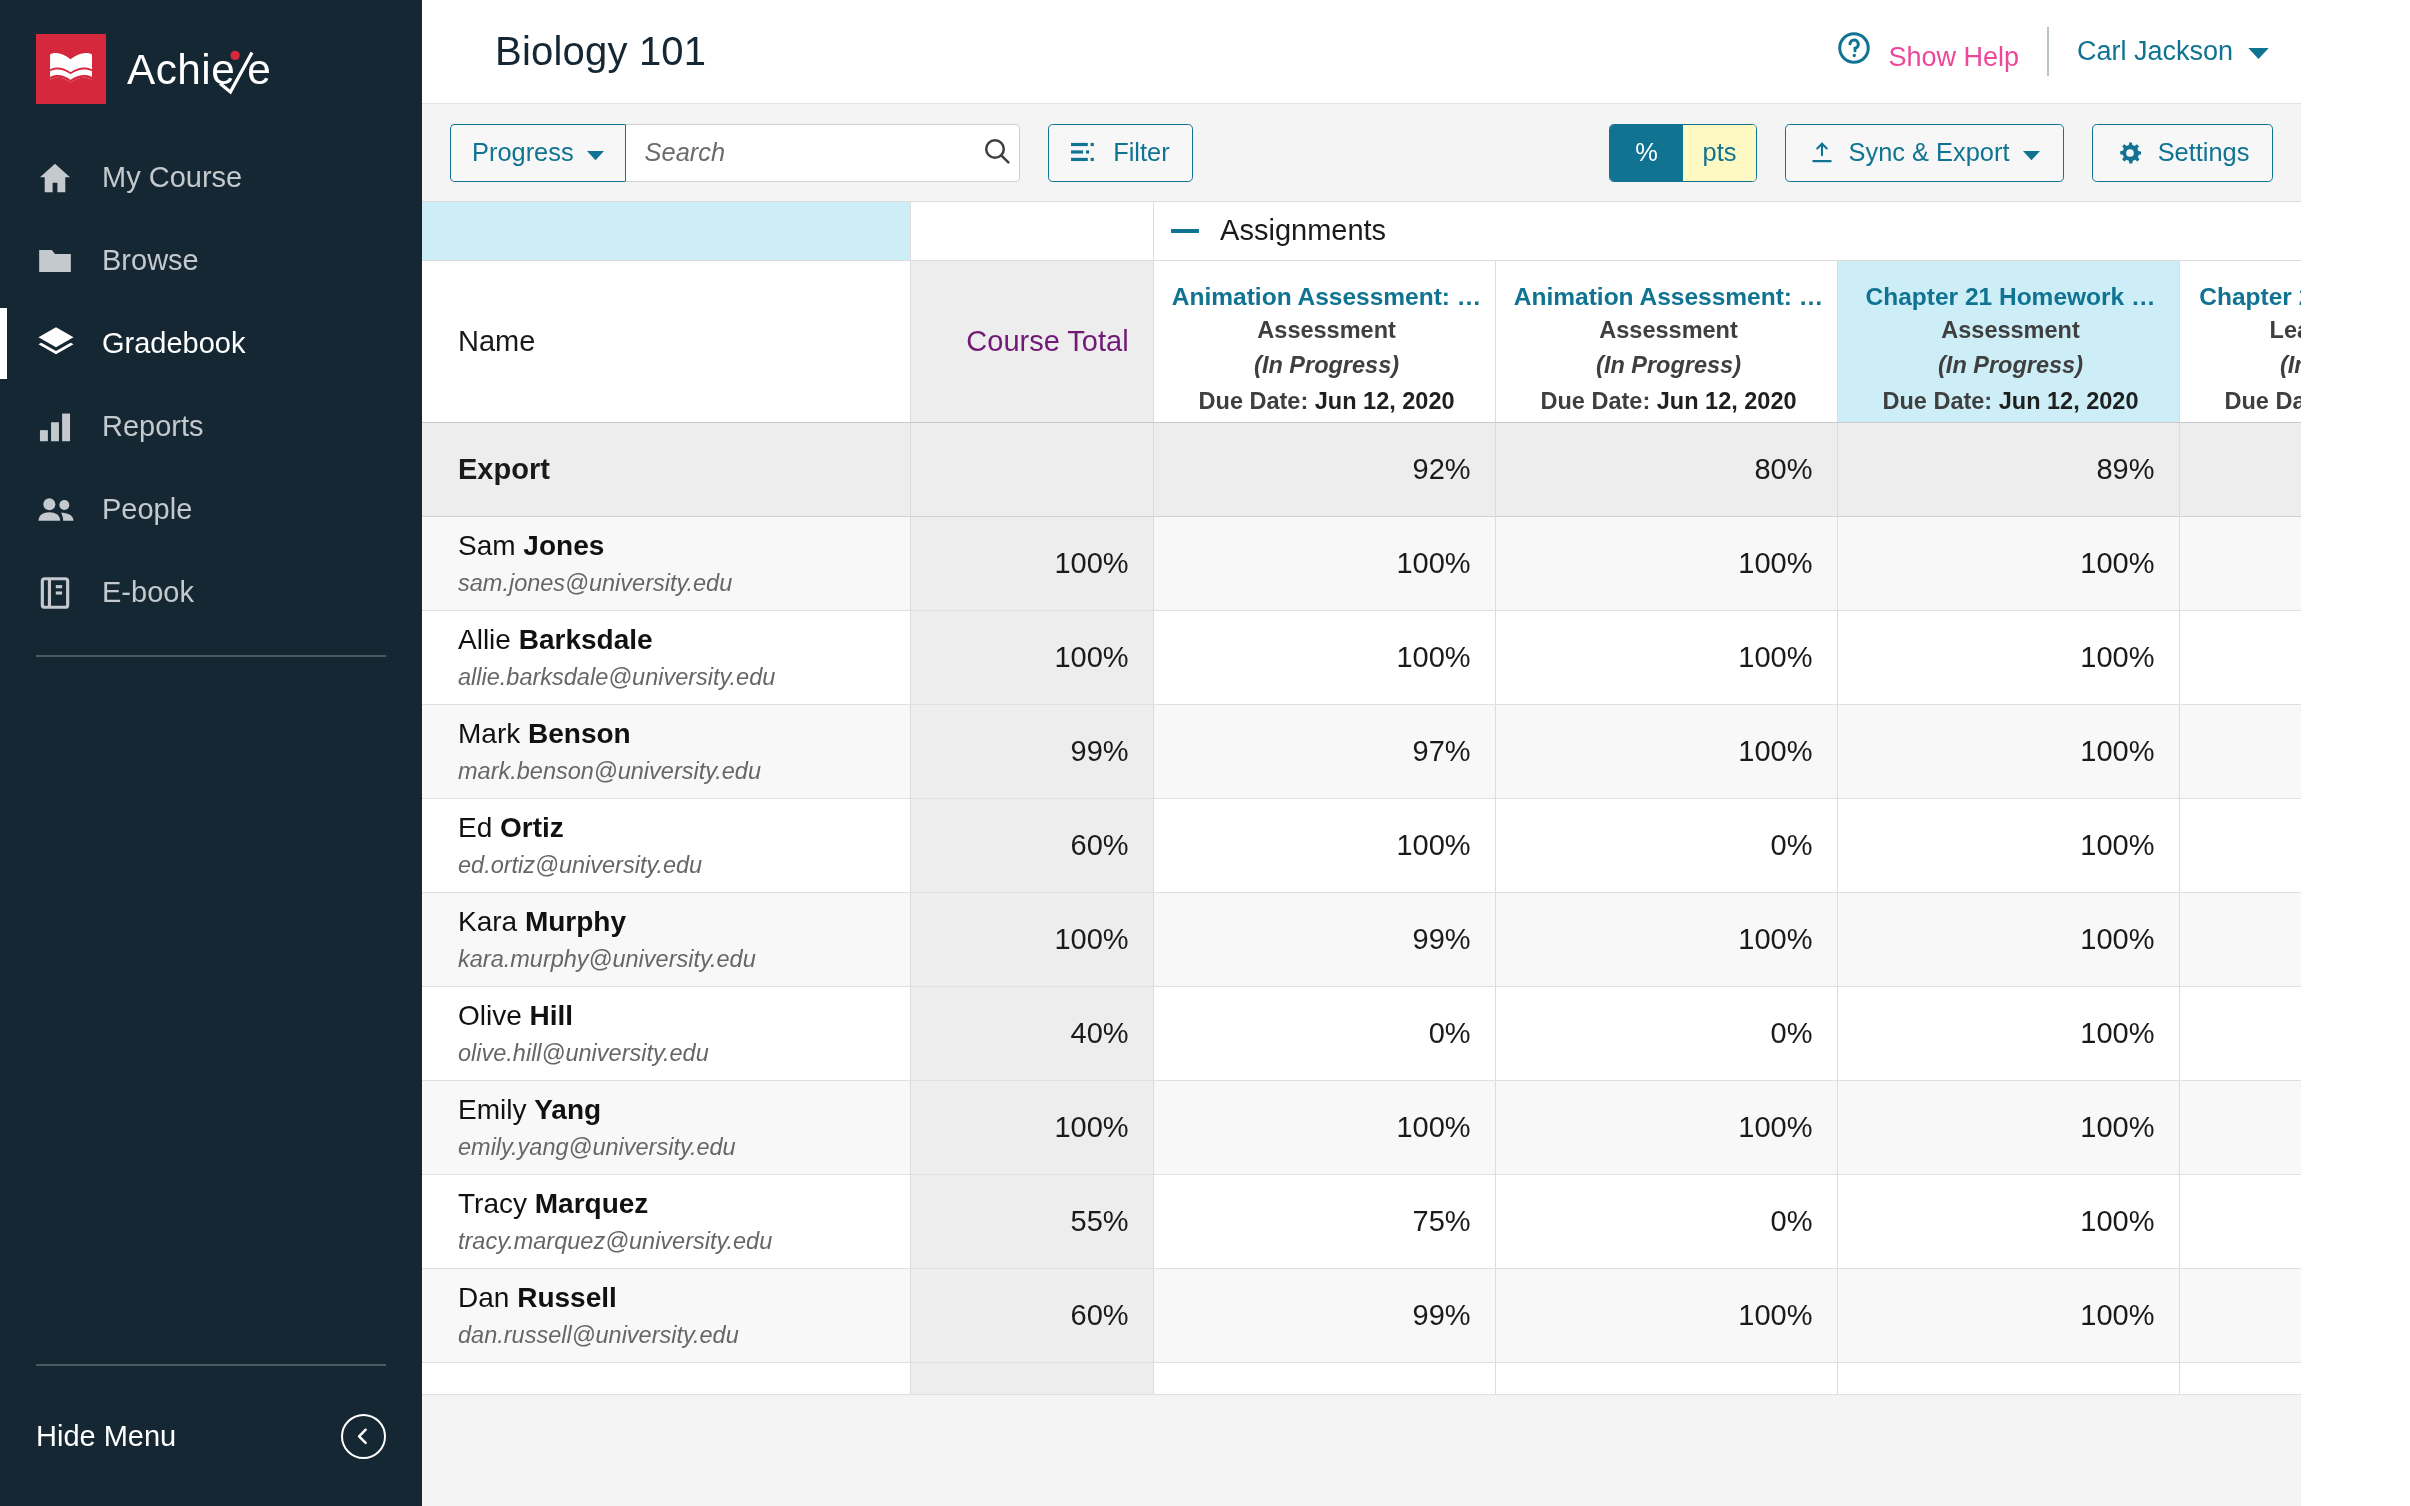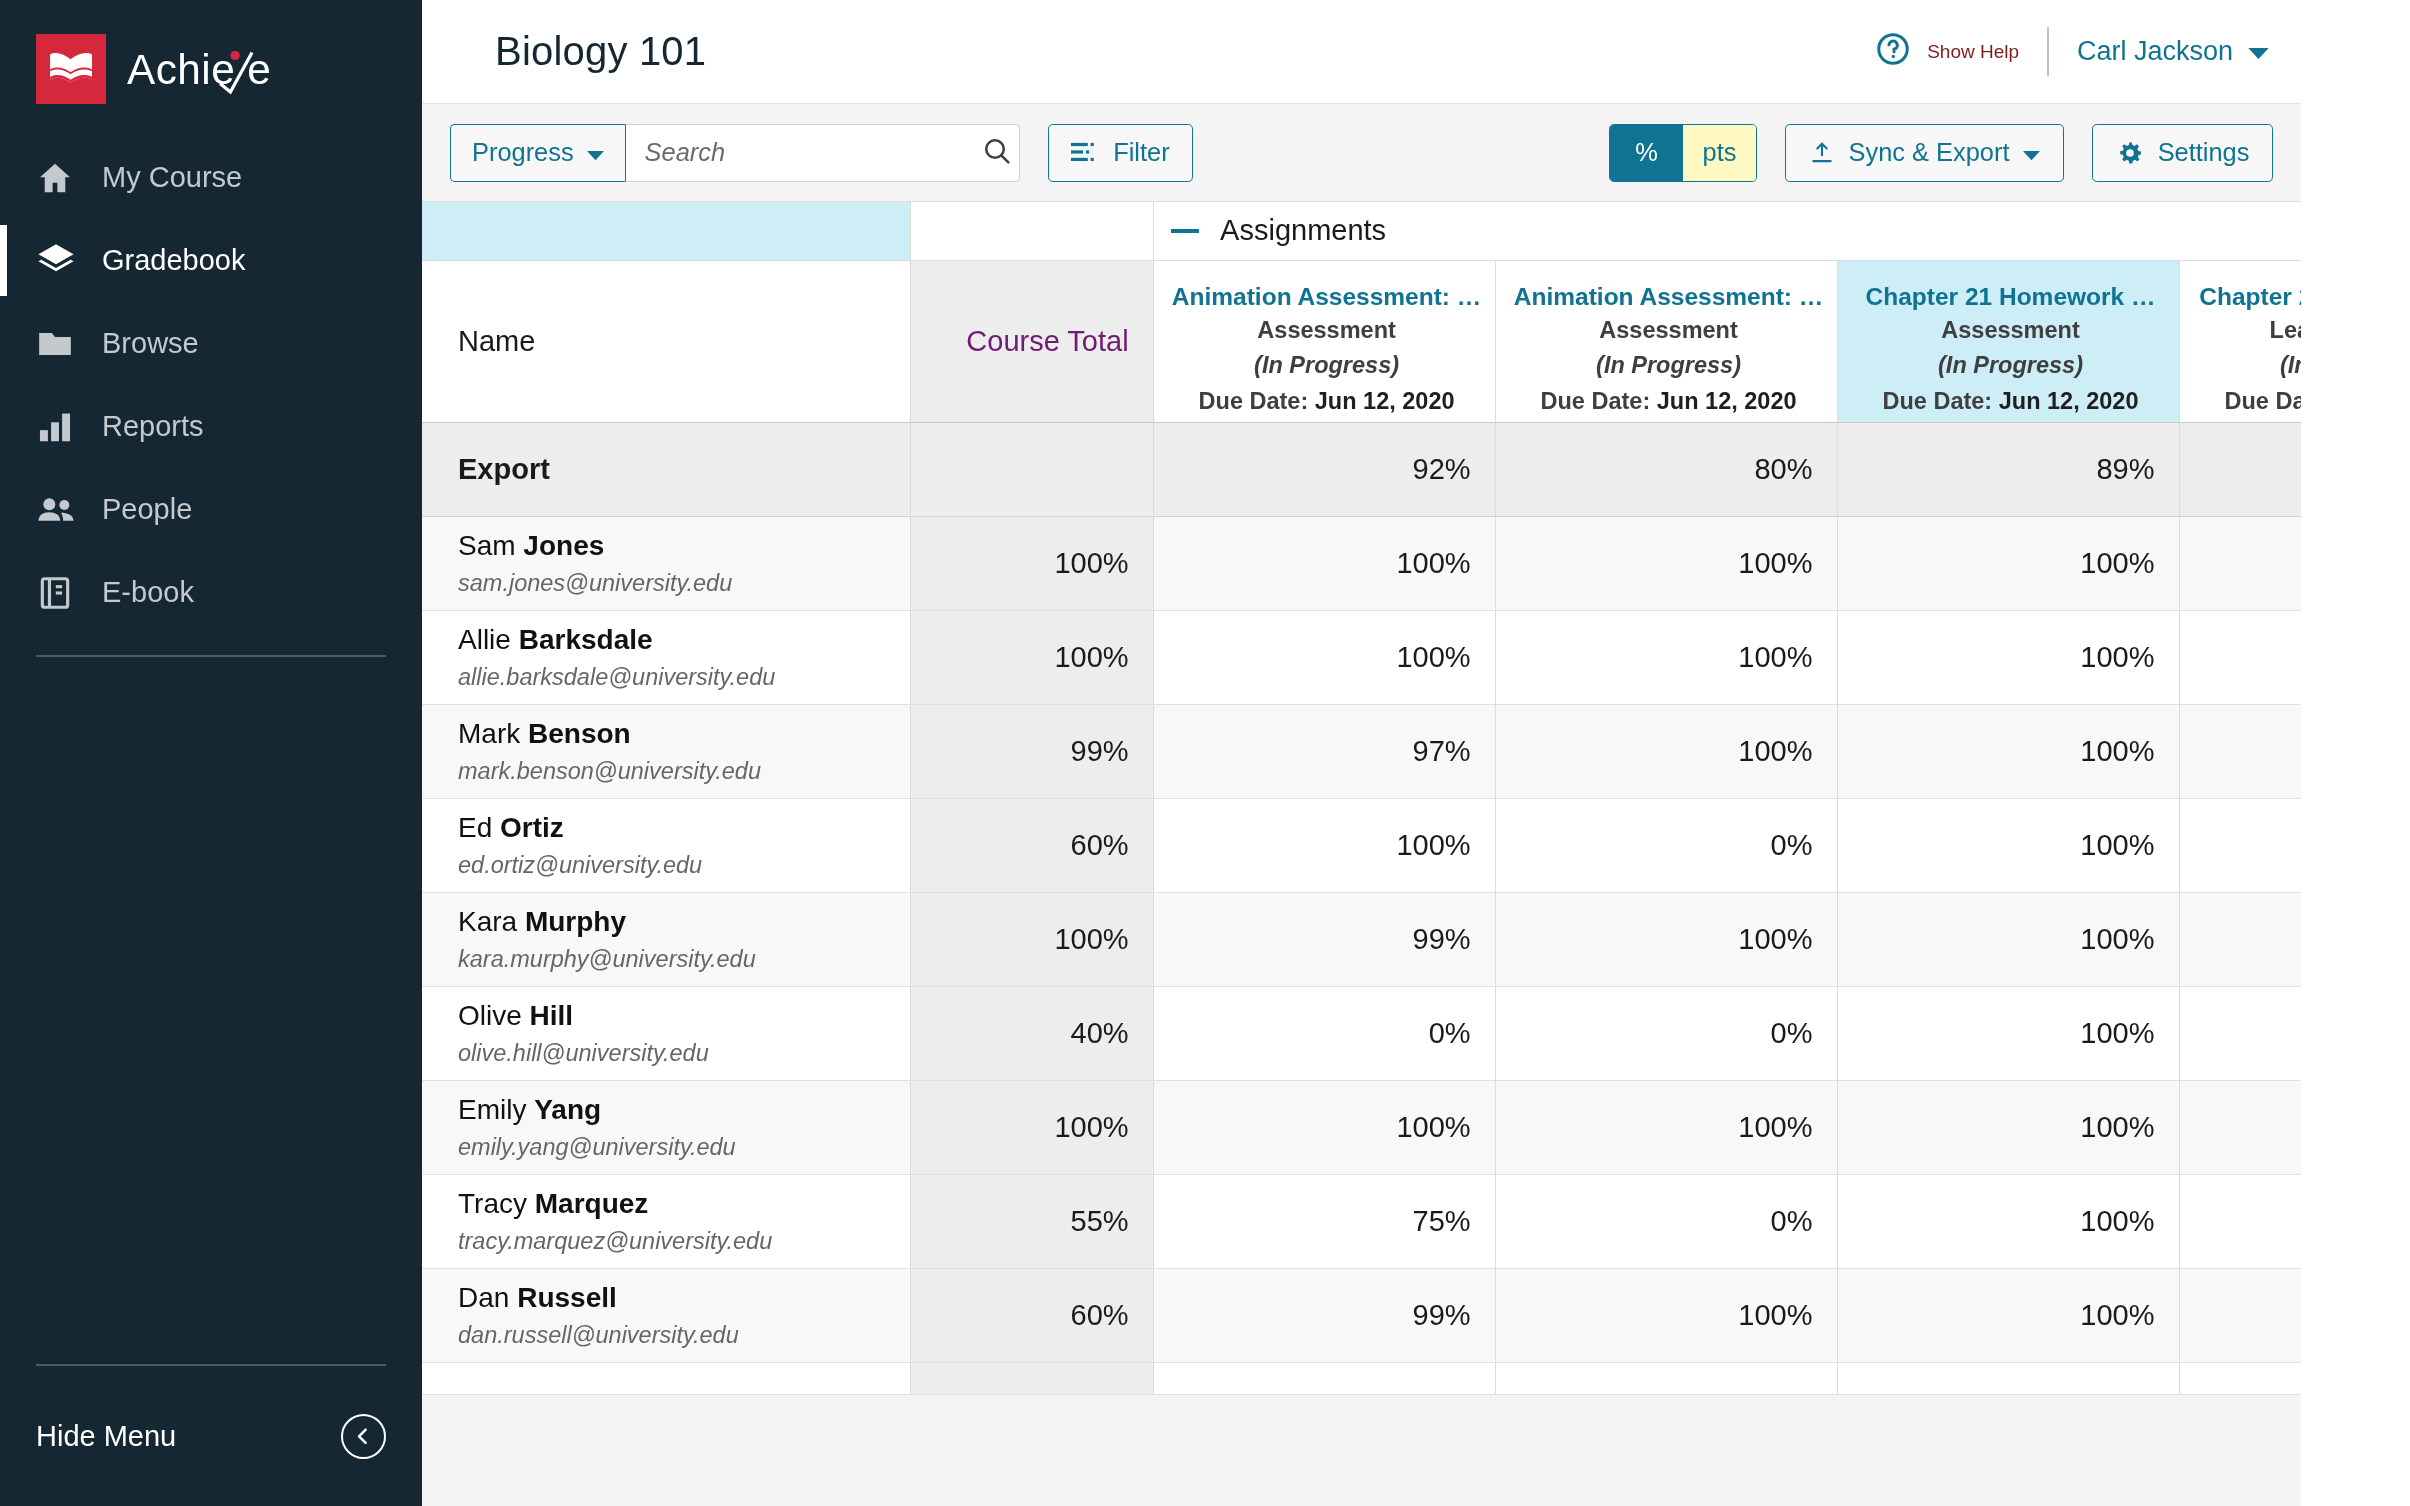--- a/index.html
+++ b/index.html
@@ -70,22 +70,22 @@
   .topbar {
     height: 104px; flex: 0 0 104px;
     background: #ffffff;
     display: flex; align-items: center;
     padding: 0 32px 0 73px;
     border-bottom: 0.9px solid #e3e3e3;
   }
   .page-title { font-size: 40px; color: #152733; font-weight: 400; letter-spacing: 0.2px; }
   .topbar-right { margin-left: auto; display: flex; align-items: center; }
   .help-btn {
-    display: flex; align-items: center; color: #7f1d1d;
-    font-size: 19px; cursor: pointer;
+    display: flex; align-items: flex-end; color: #ec4899;
+    font-size: 27px; cursor: pointer;
   }
   .help-btn .lbl { margin-left: 16px; }
   .vline { width: 1.9px; height: 49px; background: #b9c2c7; margin: 0 28px; }
   .user-btn { display: flex; align-items: center; color: #0f7391; font-size: 27px; cursor: pointer; }
   .caret { margin-left: 15px; }
 
   .toolbar {
     height: 98px; flex: 0 0 98px;
     background: #f4f4f4;
     display: flex; align-items: center;
@@ -251,39 +251,39 @@
 
     <div class="nav">
 
       <div class="nav-item">
         <span class="nav-icon">
           <svg width="38" height="38" viewBox="0 0 24 24" fill="#c3c9cd">
             <path d="M12 3 L2.5 11.5 h3 V21 h5 v-6 h3 v6 h5 V11.5 h3 Z"></path>
           </svg>
         </span>
         <span class="nav-label">My Course</span>
+      </div>
+
+      <div class="nav-item">
+        <span class="nav-icon">
+          <svg width="38" height="38" viewBox="0 0 24 24" fill="#c3c9cd">
+            <path d="M2 5 h8 l2 2.5 h10 V19 H2 Z"></path>
+          </svg>
+        </span>
+        <span class="nav-label">Browse</span>
       </div>
 
       <div class="nav-item active">
         <span class="nav-icon">
           <svg width="40" height="40" viewBox="0 0 24 24" fill="#ffffff">
             <path d="M12 2 L22.5 8 L12 14 L1.5 8 Z"></path>
             <path d="M3.2 11.2 L1.5 12.2 L12 18.2 L22.5 12.2 L20.8 11.2 L12 16.2 Z"></path>
           </svg>
         </span>
         <span class="nav-label">Gradebook</span>
-      </div>
-
-      <div class="nav-item">
-        <span class="nav-icon">
-          <svg width="38" height="38" viewBox="0 0 24 24" fill="#c3c9cd">
-            <path d="M2 5 h8 l2 2.5 h10 V19 H2 Z"></path>
-          </svg>
-        </span>
-        <span class="nav-label">Browse</span>
       </div>
 
       <div class="nav-item">
         <span class="nav-icon">
           <svg width="38" height="38" viewBox="0 0 24 24" fill="#c3c9cd">
             <rect x="2.5" y="14" width="5" height="7"></rect>
             <rect x="9.5" y="9" width="5" height="12"></rect>
             <rect x="16.5" y="3.5" width="5" height="17.5"></rect>
           </svg>
         </span>

